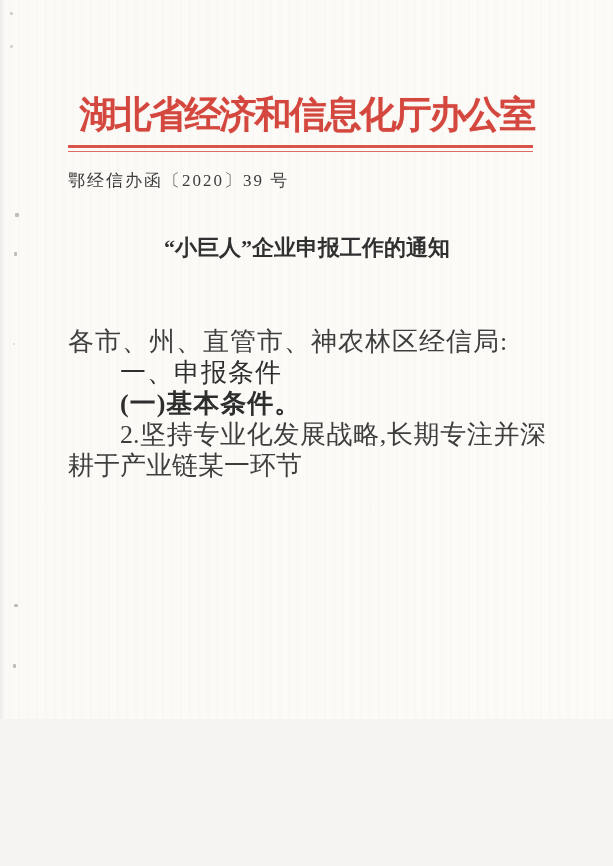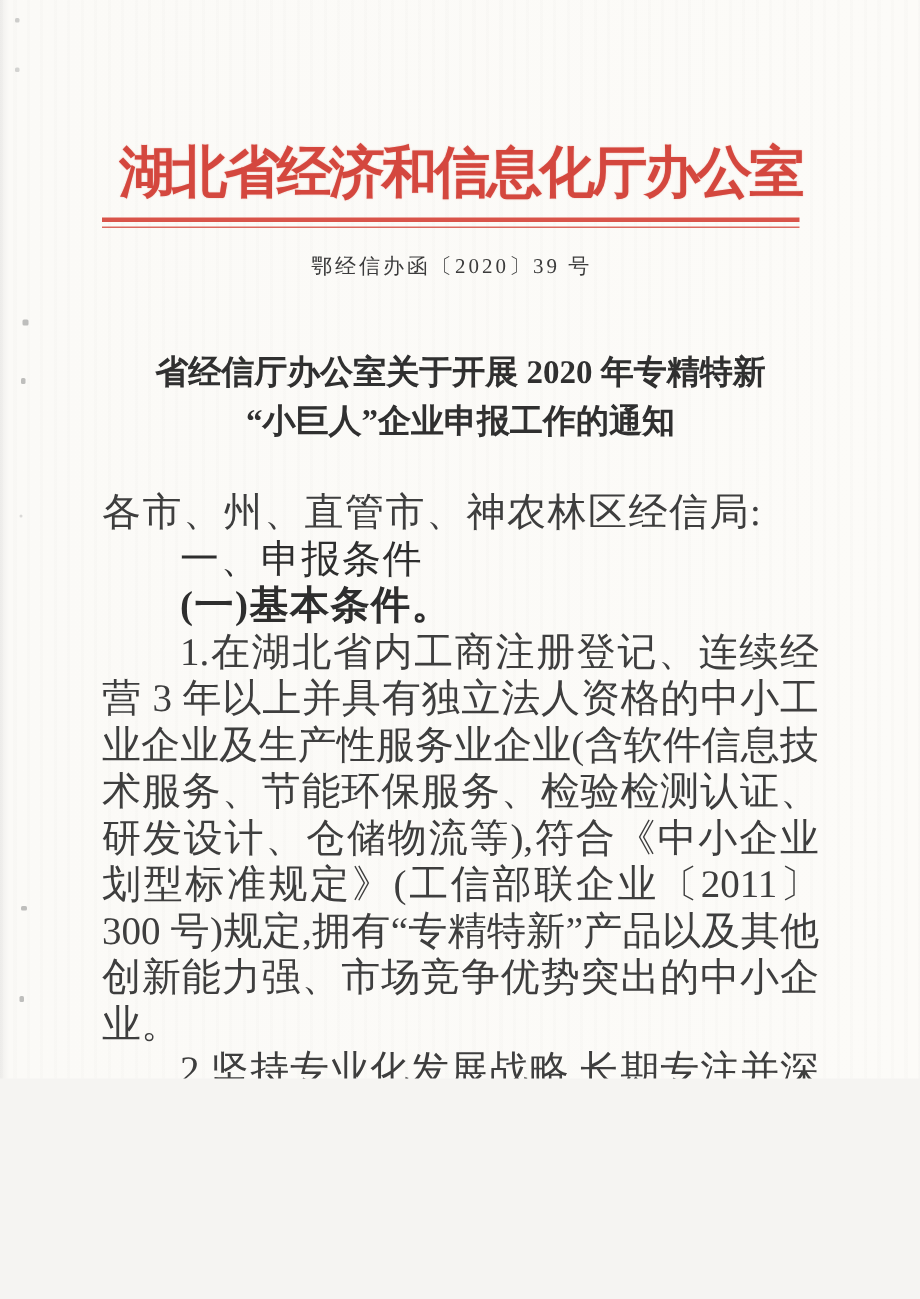--- a/index.html
+++ b/index.html
@@ -33,23 +33,23 @@
   }
   .redline-top {
     position: absolute;
     top: 145px; left: 68px; width: 465px; height: 7px;
     border-top: 3px solid #d9544a;
     border-bottom: 1px solid #dd6a60;
   }
   .doc-number {
     position: absolute;
     top: 169px; left: 68px; width: 478px;
-    text-align: center;
+    text-align: left;
     padding-right: 12px;
-    font-size: 14px;
+    font-size: 17px;
     color: #3c3c3c;
     letter-spacing: 2px;
   }
 
   
   .title {
     position: absolute;
     top: 231px; left: 54px; width: 506px;
     text-align: center;
     font-size: 22px;
@@ -111,33 +111,31 @@
 
 <div class="page">
 
   <div class="letterhead">湖北省经济和信息化厅办公室</div>
 
   <div class="redline-top"></div>
 
   <div class="doc-number">鄂经信办函〔2020〕39 号</div>
 
   <div class="title">
-    <div>省经信厅办公室关于开展 2020 年专精特新</div>
     <div>“小巨人”企业申报工作的通知</div>
   </div>
 
   <div class="body-flow">
     <div class="salutation">各市、州、直管市、神农林区经信局:</div>
 
 
     <div class="section-heading">一、申报条件</div>
 
     <div class="subsection-heading">(一)基本条件。</div>
 
-    <p class="para">1.在湖北省内工商注册登记、连续经营 3 年以上并具有独立法人资格的中小工业企业及生产性服务业企业(含软件信息技术服务、节能环保服务、检验检测认证、研发设计、仓储物流等),符合《中小企业划型标准规定》(工信部联企业〔2011〕300 号)规定,拥有“专精特新”产品以及其他创新能力强、市场竞争优势突出的中小企业。</p>
 
     <p class="para">2.坚持专业化发展战略,长期专注并深耕于产业链某一环节</p>
   </div>
 
   <div class="redline-bottom"></div>
 
   <div class="speck s1"></div>
   <div class="speck s2"></div>
   <div class="speck s3"></div>
   <div class="speck s4"></div>

